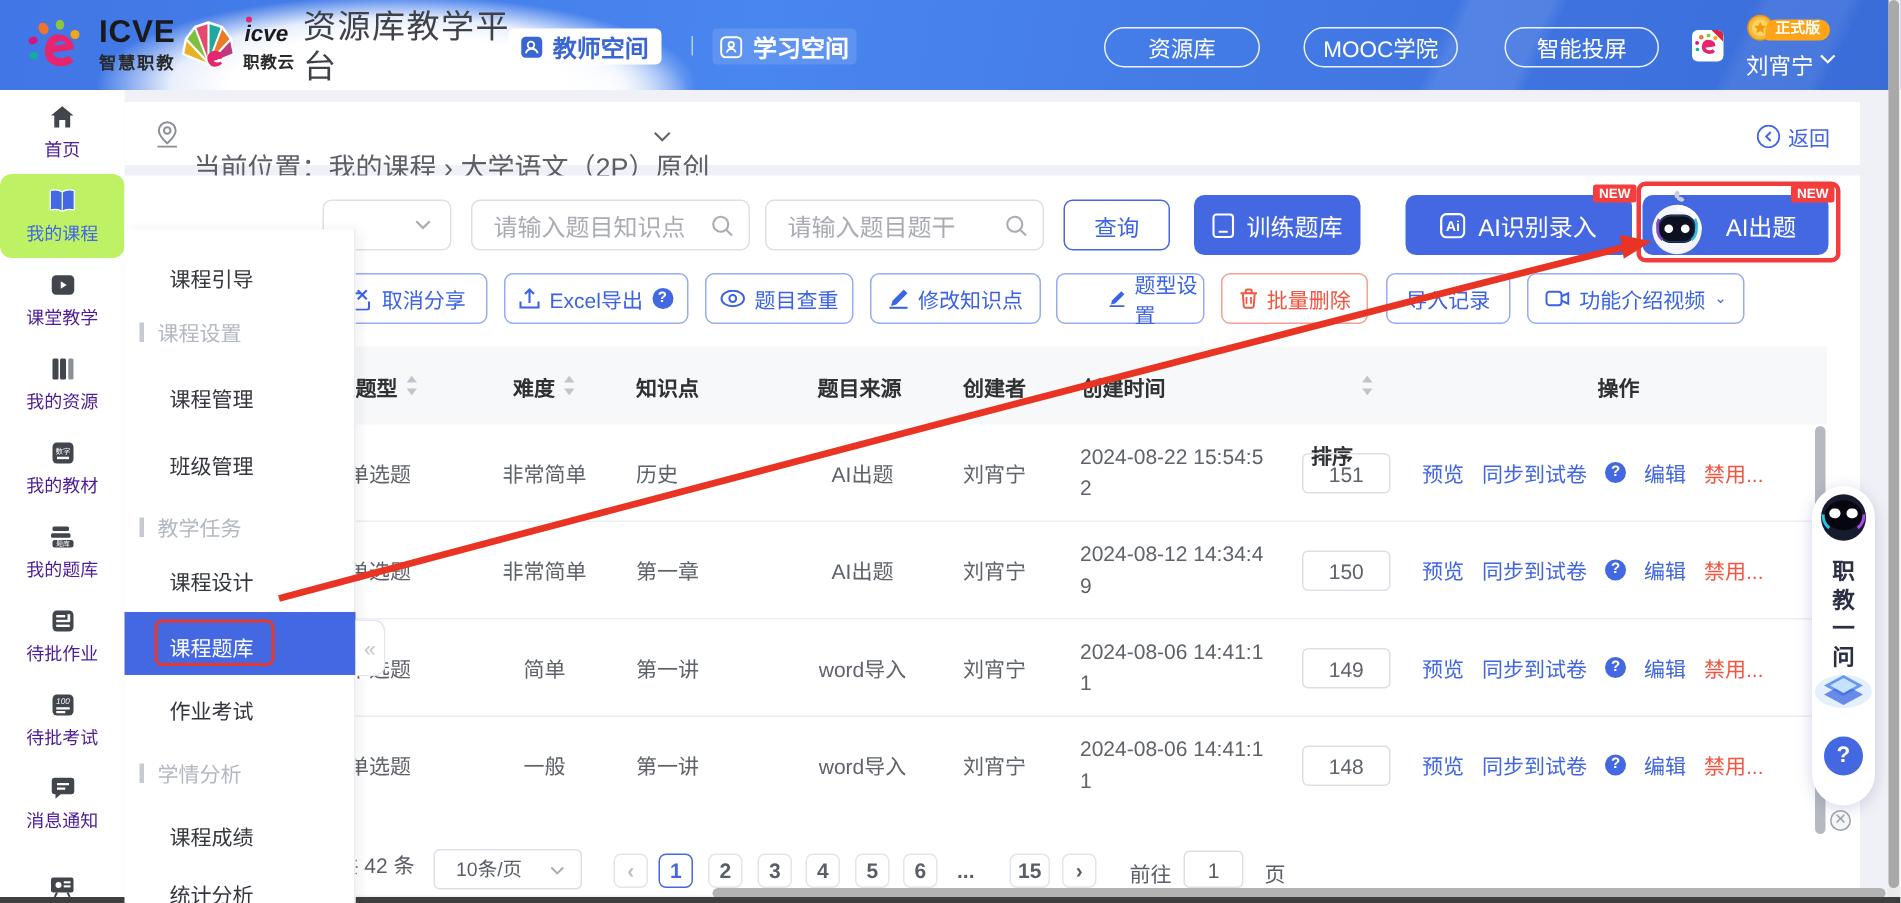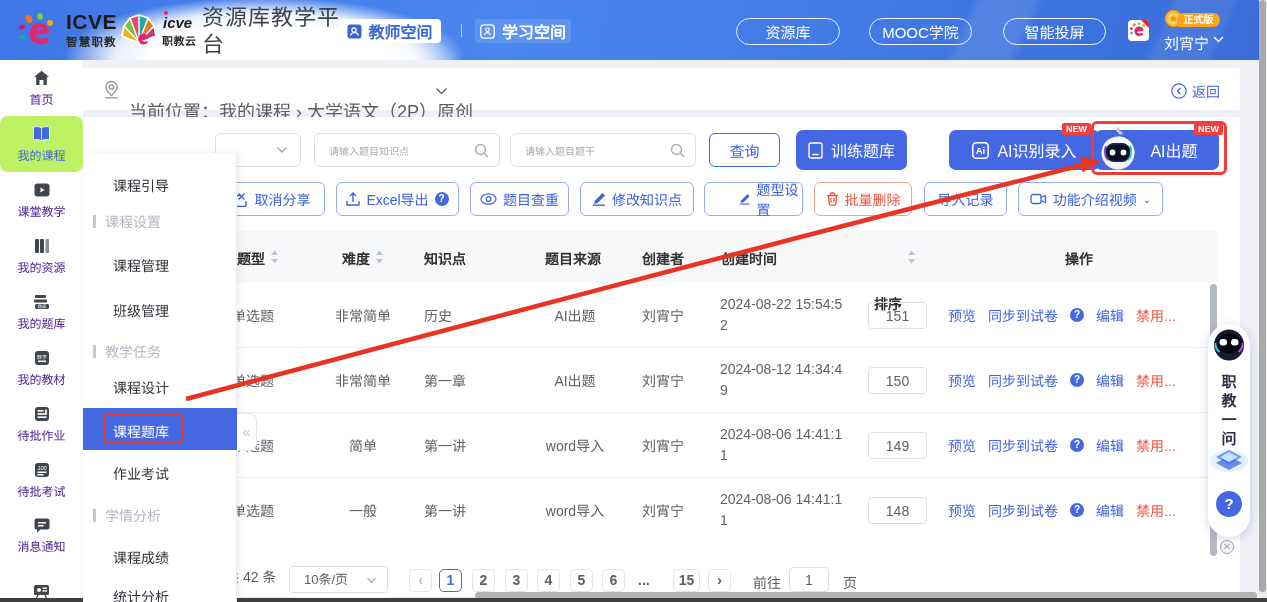--- a/index.html
+++ b/index.html
@@ -41,21 +41,21 @@
   .crumb { position:absolute; left:83px; top:68px; width:1157px; height:42px; background:#fff; }
   .crumb .txt { position:absolute; left:46px; top:13px; font-size:18px; color:#5c5f66;margin-top:16px; }
   .crumb .back { position:absolute; right:20px; top:13px; font-size:14px; color:#4165e0; display:flex; gap:5px; align-items:center;}
 
   
   .panel { position:absolute; left:83px; top:117px; width:1157px; height:480px; background:#fff; }
 
   
   .sel1 { position:absolute; left:215px; top:133px; width:86px; height:34px; border:1px solid #dcdfe6; border-radius:6px; background:#fff;}
   .inp { position:absolute; top:133px; height:34px; border:1px solid #dcdfe6; border-radius:6px; background:#fff;
-    display:flex; align-items:center; padding:0 10px 0 14px; color:#a9acb3; font-size:10px; justify-content:space-between;}
+    display:flex; align-items:center; padding:0 10px 0 14px; color:#a9acb3; font-size:16px; justify-content:space-between;}
   .btn-plain { position:absolute; top:133px; height:34px; border:1px solid #4468e1; border-radius:6px; background:#fff;
     color:#3b63e4; font-size:15px; display:flex; align-items:center; justify-content:center;}
   .btn-blue { position:absolute; top:130px; height:40px; background:#4468e1; border-radius:7px;
     color:#fff; font-size:16px; display:flex; align-items:center; justify-content:center; gap:8px;}
   .newbadge { position:absolute; width:29px; height:12px; background:#f53f3f; border-radius:2px; color:#fff;
     font-size:9px; font-weight:700; line-height:12px; text-align:center; }
   .aibox { position:absolute; left:1091px; top:121px; width:136px; height:54px; border:3px solid #f23c3c; border-radius:6px;}
 
   
   .tbtn { position:absolute; top:182px; height:34px; border:1px solid #97acf1; border-radius:6px; background:#fff;
@@ -212,35 +212,35 @@
       </div>
       <div class="sitem">
         <svg width="16" height="16" viewBox="0 0 16 16">
           <rect x="1" y="1" width="4" height="14" rx="1" fill="#41454c"></rect>
           <rect x="6" y="1" width="4" height="14" rx="1" fill="#41454c"></rect>
           <rect x="11.5" y="1" width="3.5" height="14" rx="1" fill="#8b8f96"></rect>
         </svg>
         <span>我的资源</span>
       </div>
       <div class="sitem">
+        <svg width="16" height="16" viewBox="0 0 16 16">
+          <rect x="1" y="1" width="14" height="14" rx="3" fill="#41454c"></rect>
+          <text x="8" y="8.5" font-size="5" fill="#fff" text-anchor="middle">数字</text>
+          <rect x="4" y="10.5" width="8" height="1.6" fill="#fff"></rect>
+        </svg>
+        <span>我的教材</span>
+      </div>
+      <div class="sitem">
         <svg width="17" height="16" viewBox="0 0 17 16">
           <rect x="2" y="1" width="11" height="3" rx="1" fill="#41454c"></rect>
           <rect x="1" y="5.5" width="13" height="3" rx="1" fill="#41454c"></rect>
           <rect x="2" y="10" width="14" height="5" rx="1.5" fill="#41454c"></rect>
           <text x="9" y="14" font-size="4.5" fill="#fff" text-anchor="middle">题库</text>
         </svg>
         <span>我的题库</span>
-      </div>
-      <div class="sitem">
-        <svg width="16" height="16" viewBox="0 0 16 16">
-          <rect x="1" y="1" width="14" height="14" rx="3" fill="#41454c"></rect>
-          <text x="8" y="8.5" font-size="5" fill="#fff" text-anchor="middle">数字</text>
-          <rect x="4" y="10.5" width="8" height="1.6" fill="#fff"></rect>
-        </svg>
-        <span>我的教材</span>
       </div>
       <div class="sitem">
         <svg width="16" height="16" viewBox="0 0 16 16">
           <rect x="1" y="1" width="14" height="14" rx="3" fill="#41454c"></rect>
           <rect x="3.5" y="4" width="6" height="1.6" fill="#fff"></rect>
           <rect x="3.5" y="7.2" width="9" height="1.6" fill="#fff"></rect>
           <rect x="3.5" y="10.4" width="9" height="1.6" fill="#fff"></rect>
           <rect x="11" y="3.5" width="1.8" height="5" fill="#fff"></rect>
         </svg>
         <span>待批作业</span>
@@ -309,21 +309,21 @@
     <svg width="15" height="15" viewBox="0 0 15 15">
       <circle cx="6.5" cy="6.5" r="5" fill="none" stroke="#a9acb3" stroke-width="1.4"></circle>
       <line x1="10.3" y1="10.3" x2="14" y2="14" stroke="#a9acb3" stroke-width="1.4"></line>
     </svg>
   </div>
 <div class="btn-plain" style="left:709px; width:71px;">查询</div>
 <div class="btn-blue" style="left:796px; width:111px;"><svg width="15" height="17" viewBox="0 0 15 17">
       <rect x="1" y="1" width="13" height="15" rx="2" fill="none" stroke="#fff" stroke-width="1.4"></rect>
       <line x1="4.5" y1="12.5" x2="10.5" y2="12.5" stroke="#fff" stroke-width="1.4"></line>
     </svg>训练题库</div>
-<div class="btn-blue" style="left:937px; width:151px;margin-left:12px;"><svg width="17" height="17" viewBox="0 0 17 17">
+<div class="btn-blue" style="left:937px; width:151px;"><svg width="17" height="17" viewBox="0 0 17 17">
       <rect x="0.8" y="0.8" width="15.4" height="15.4" rx="3.5" fill="none" stroke="#fff" stroke-width="1.5"></rect>
       <text x="8.5" y="12.2" font-size="9.5" font-weight="bold" fill="#fff" text-anchor="middle" font-family="Liberation Sans">Ai</text>
     </svg>AI识别录入</div>
 <div class="aibox"></div>
 <div class="btn-blue" style="left:1095px; top:130px; width:124px;"><span style="width:26px;"></span>AI出题</div>
 
 <svg class="abs" style="left:1099px; top:124px;" width="40" height="48" viewBox="0 0 40 48">
   <path d="M18 8 q-2 -3 1 -5 q3 1 1 5 Z M19 8 q3 -2 5 1 q-1 3 -5 0 Z" fill="#c9cedb"></path>
   <circle cx="19" cy="29" r="16.5" fill="#f4f6fb"></circle>
   <path d="M19 12.5 a16.5 16.5 0 0 1 16.5 16.5 l-4 0 a12.5 12.5 0 0 0 -12.5 -12.5 Z" fill="#fff"></path>

